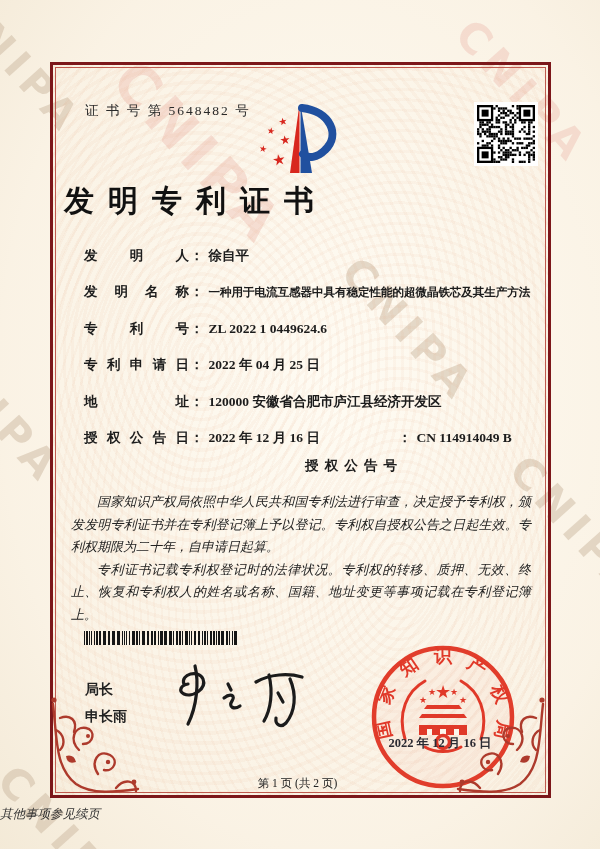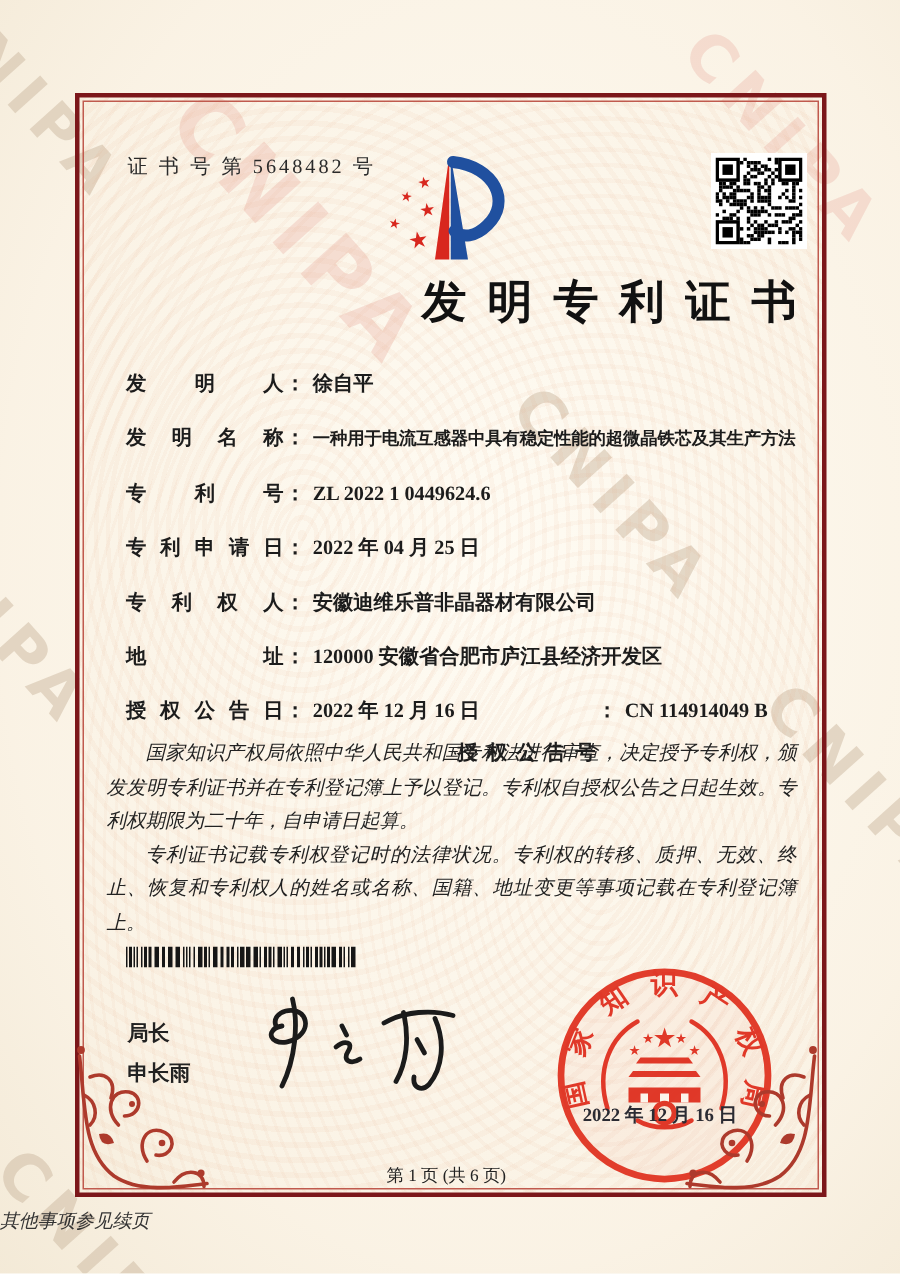--- a/index.html
+++ b/index.html
@@ -29,21 +29,21 @@
       repeating-radial-gradient(ellipse at 30% 40%, rgba(226,160,120,.07) 0 3px, rgba(255,255,255,0) 3px 8px),
       repeating-radial-gradient(ellipse at 70% 70%, rgba(222,150,110,.06) 0 2px, rgba(255,255,255,0) 2px 7px);
   }
   .frame-inner{position:absolute;inset:2px;border:1px solid #c05a4e;}
   .orn{position:absolute;z-index:5;}
   
   .certno{position:absolute;z-index:4;left:85px;top:102px;font-size:13.5px;font-weight:normal;letter-spacing:2px;color:#2a2a2a;}
   .logo{position:absolute;z-index:4;left:246px;top:99px;}
   .qr{position:absolute;z-index:4;left:474px;top:102px;background:#fff;padding:3px;}
   .title{
-    position:absolute;z-index:4;left:50px;top:181px;width:495px;text-align:right;
+    position:absolute;z-index:4;left:50px;top:181px;width:495px;text-align:left;
     font-size:30px;font-weight:bold;letter-spacing:14px;text-indent:14px;color:#111;
   }
   
   .fields{position:absolute;z-index:4;left:84px;top:247px;width:452px;font-size:13.5px;font-weight:bold;}
   .fieldrow{position:relative;height:36.4px;line-height:18px;white-space:nowrap;}
   .flabel{display:inline-block;width:105px;text-align:justify;text-align-last:justify;vertical-align:top;}
   .fcolon{display:inline-block;margin:0 5px 0 1px;vertical-align:top;}
   .fvalue{display:inline-block;vertical-align:top;}
   .fvalue.tight{font-size:11.6px;letter-spacing:-.1px;padding-top:1px;}
   .grant2{position:absolute;left:221px;top:0;}
@@ -366,23 +366,20 @@
     <div class="fieldrow">
       <span class="flabel">发明名称</span><span class="fcolon">：</span><span class="fvalue tight">一种用于电流互感器中具有稳定性能的超微晶铁芯及其生产方法</span>
     </div>
     <div class="fieldrow">
       <span class="flabel">专利号</span><span class="fcolon">：</span><span class="fvalue">ZL 2022 1 0449624.6</span>
     </div>
     <div class="fieldrow">
       <span class="flabel">专利申请日</span><span class="fcolon">：</span><span class="fvalue">2022 年 04 月 25 日</span>
     </div>
     <div class="fieldrow">
-      <span class="flabel">专利权人</span><span class="fcolon">：</span><span class="fvalue">安徽迪维乐普非晶器材有限公司</span>
-    </div>
-    <div class="fieldrow">
       <span class="flabel">地址</span><span class="fcolon">：</span><span class="fvalue">120000  安徽省合肥市庐江县经济开发区</span>
     </div>
     <div class="fieldrow">
       <span class="flabel">授权公告日</span><span class="fcolon">：</span><span class="fvalue">2022 年 12 月 16 日</span>
       <span class="grant2">
         <span class="flabel">授权公告号</span><span class="fcolon">：</span><span class="fvalue">CN 114914049 B</span>
       </span>
     </div>
   </div>
 
@@ -484,16 +481,16 @@
     </g>
     <g fill="none" stroke="#df2b1b" stroke-width="3" stroke-linecap="round">
       <path d="M38,98 C30,72 40,50 58,40"></path>
       <path d="M114,98 C122,72 112,50 94,40"></path>
       <circle cx="76" cy="101" r="6.5" stroke-width="3.5"></circle>
       <path d="M58,106 C68,112 84,112 94,106"></path>
     </g>
   </svg>
   <div class="sealdate">2022 年 12 月 16 日</div>
 
-  <div class="pageno">第 1 页 (共 6 页)</div>
+  <div class="pageno">第 1 页 (共 2 页)</div>
   <div class="contnote">其他事项参见续页</div>
 
 </div>
 
 </body></html>

